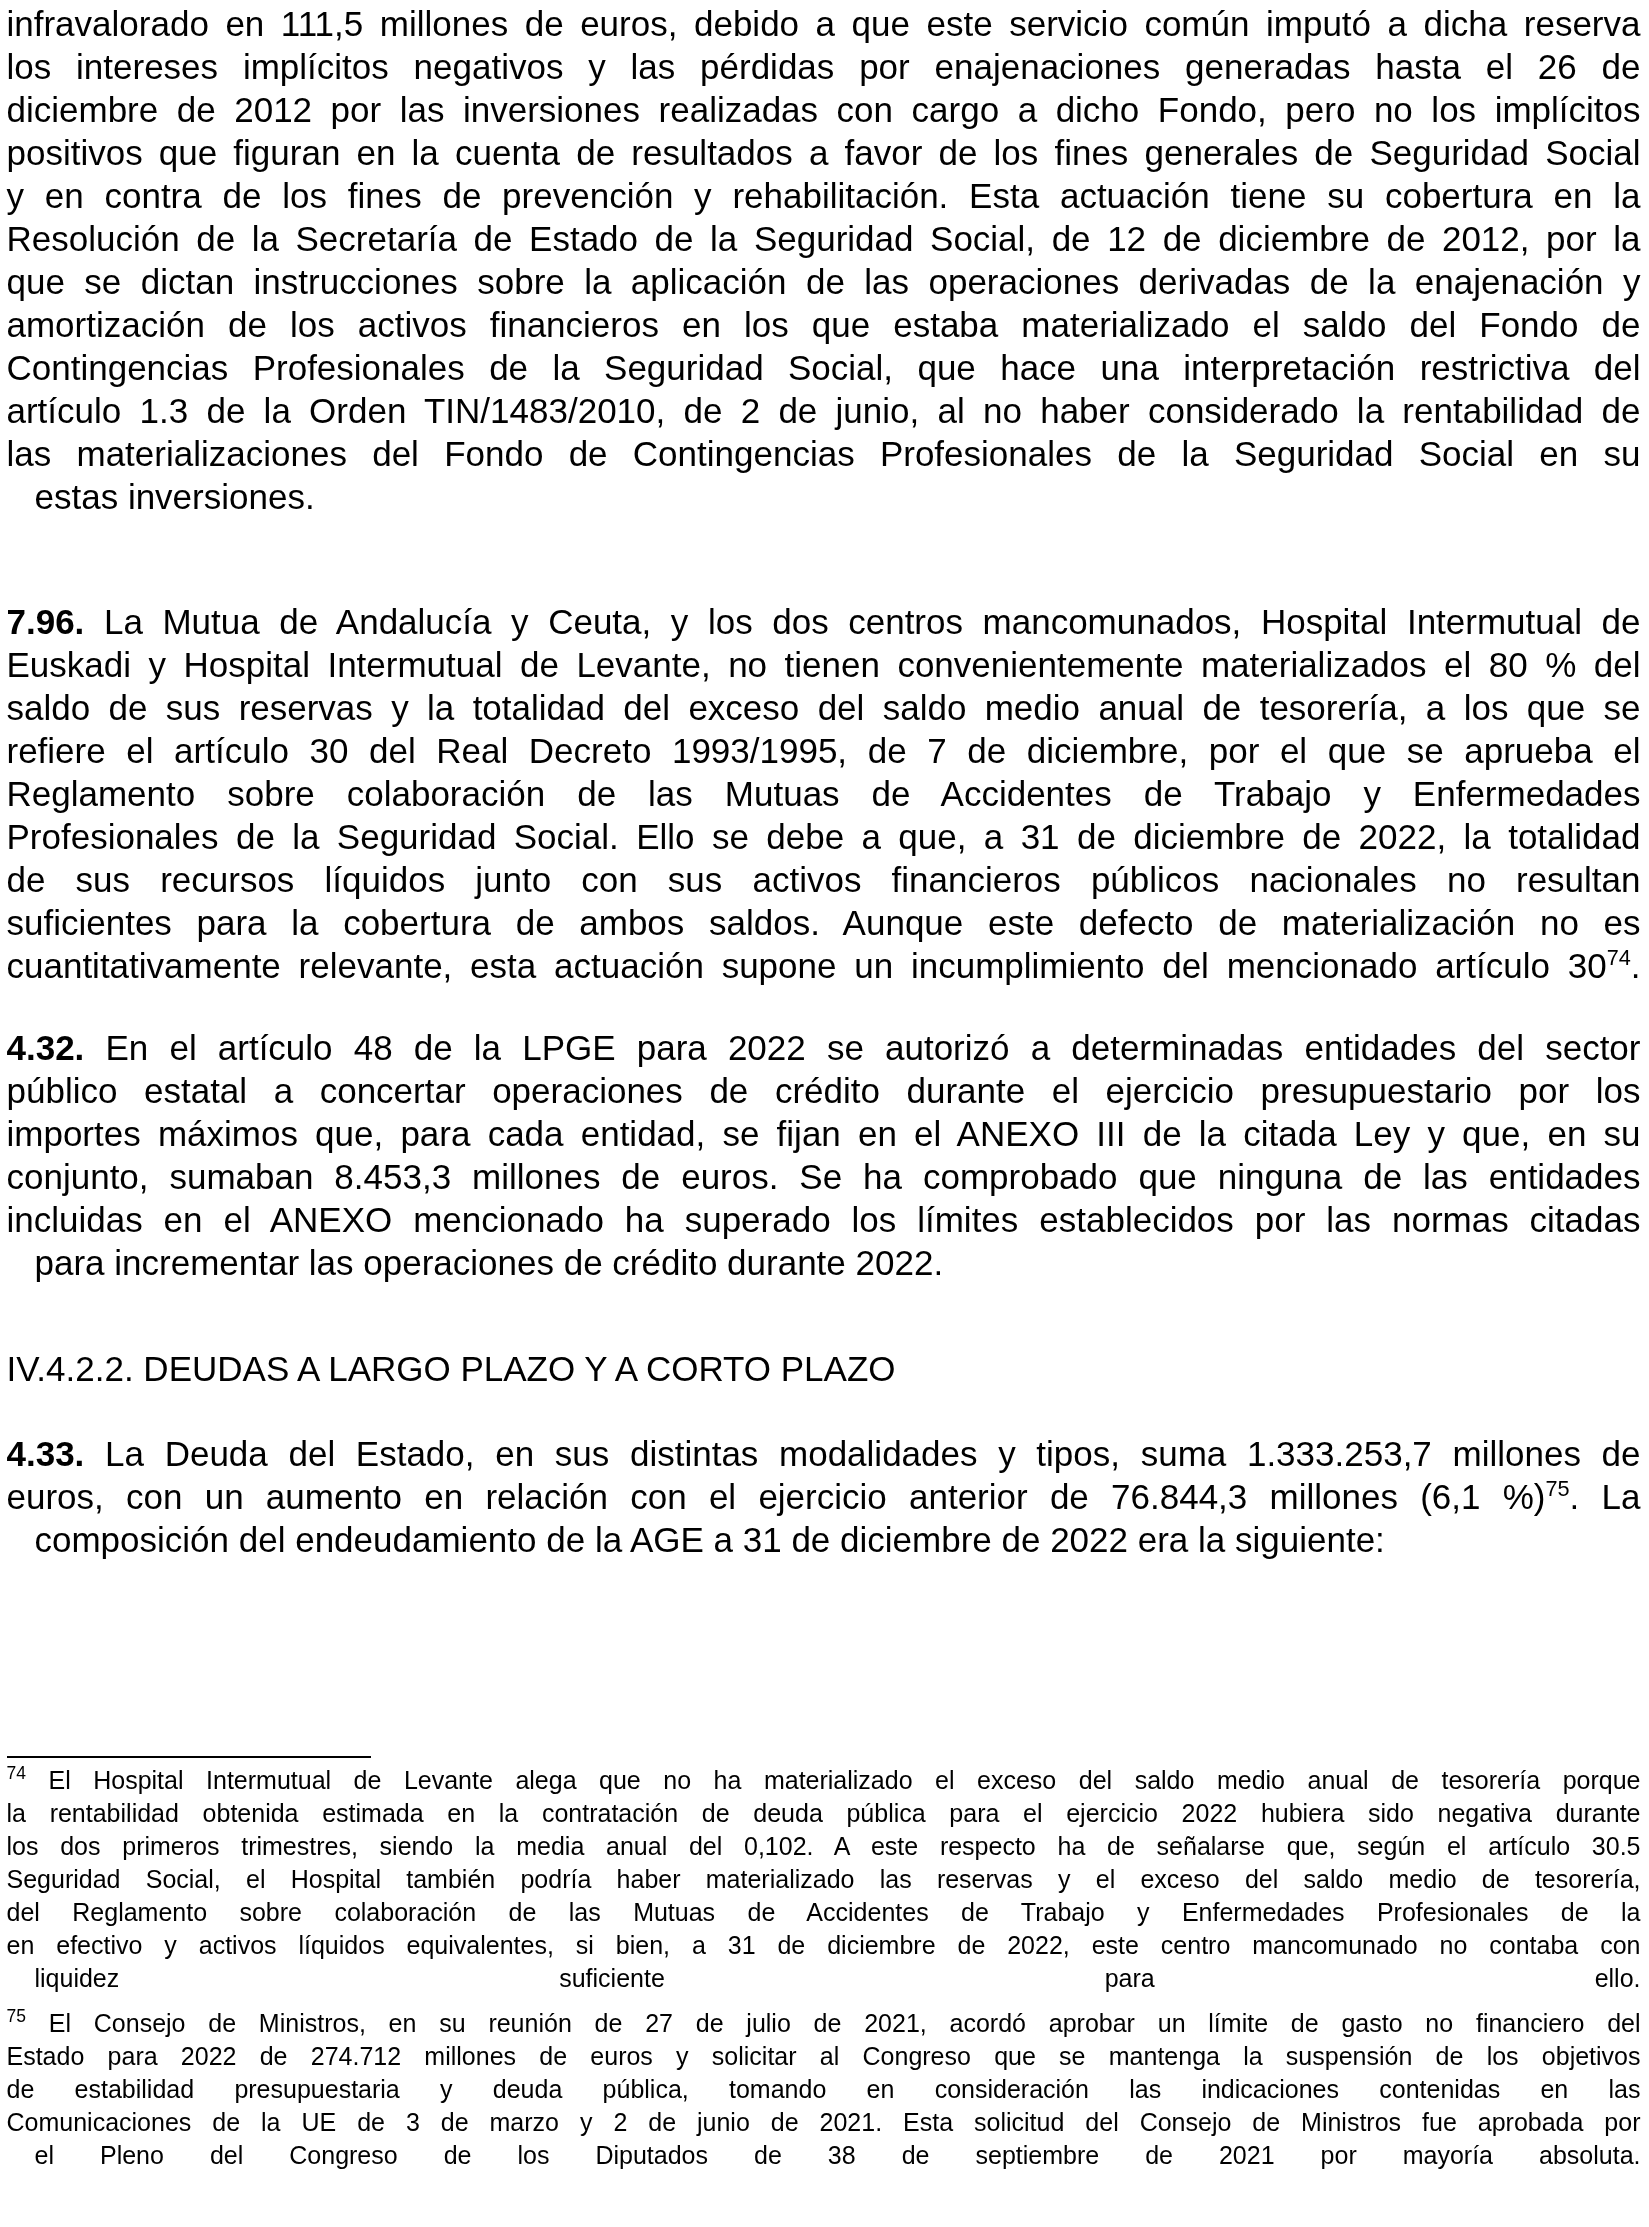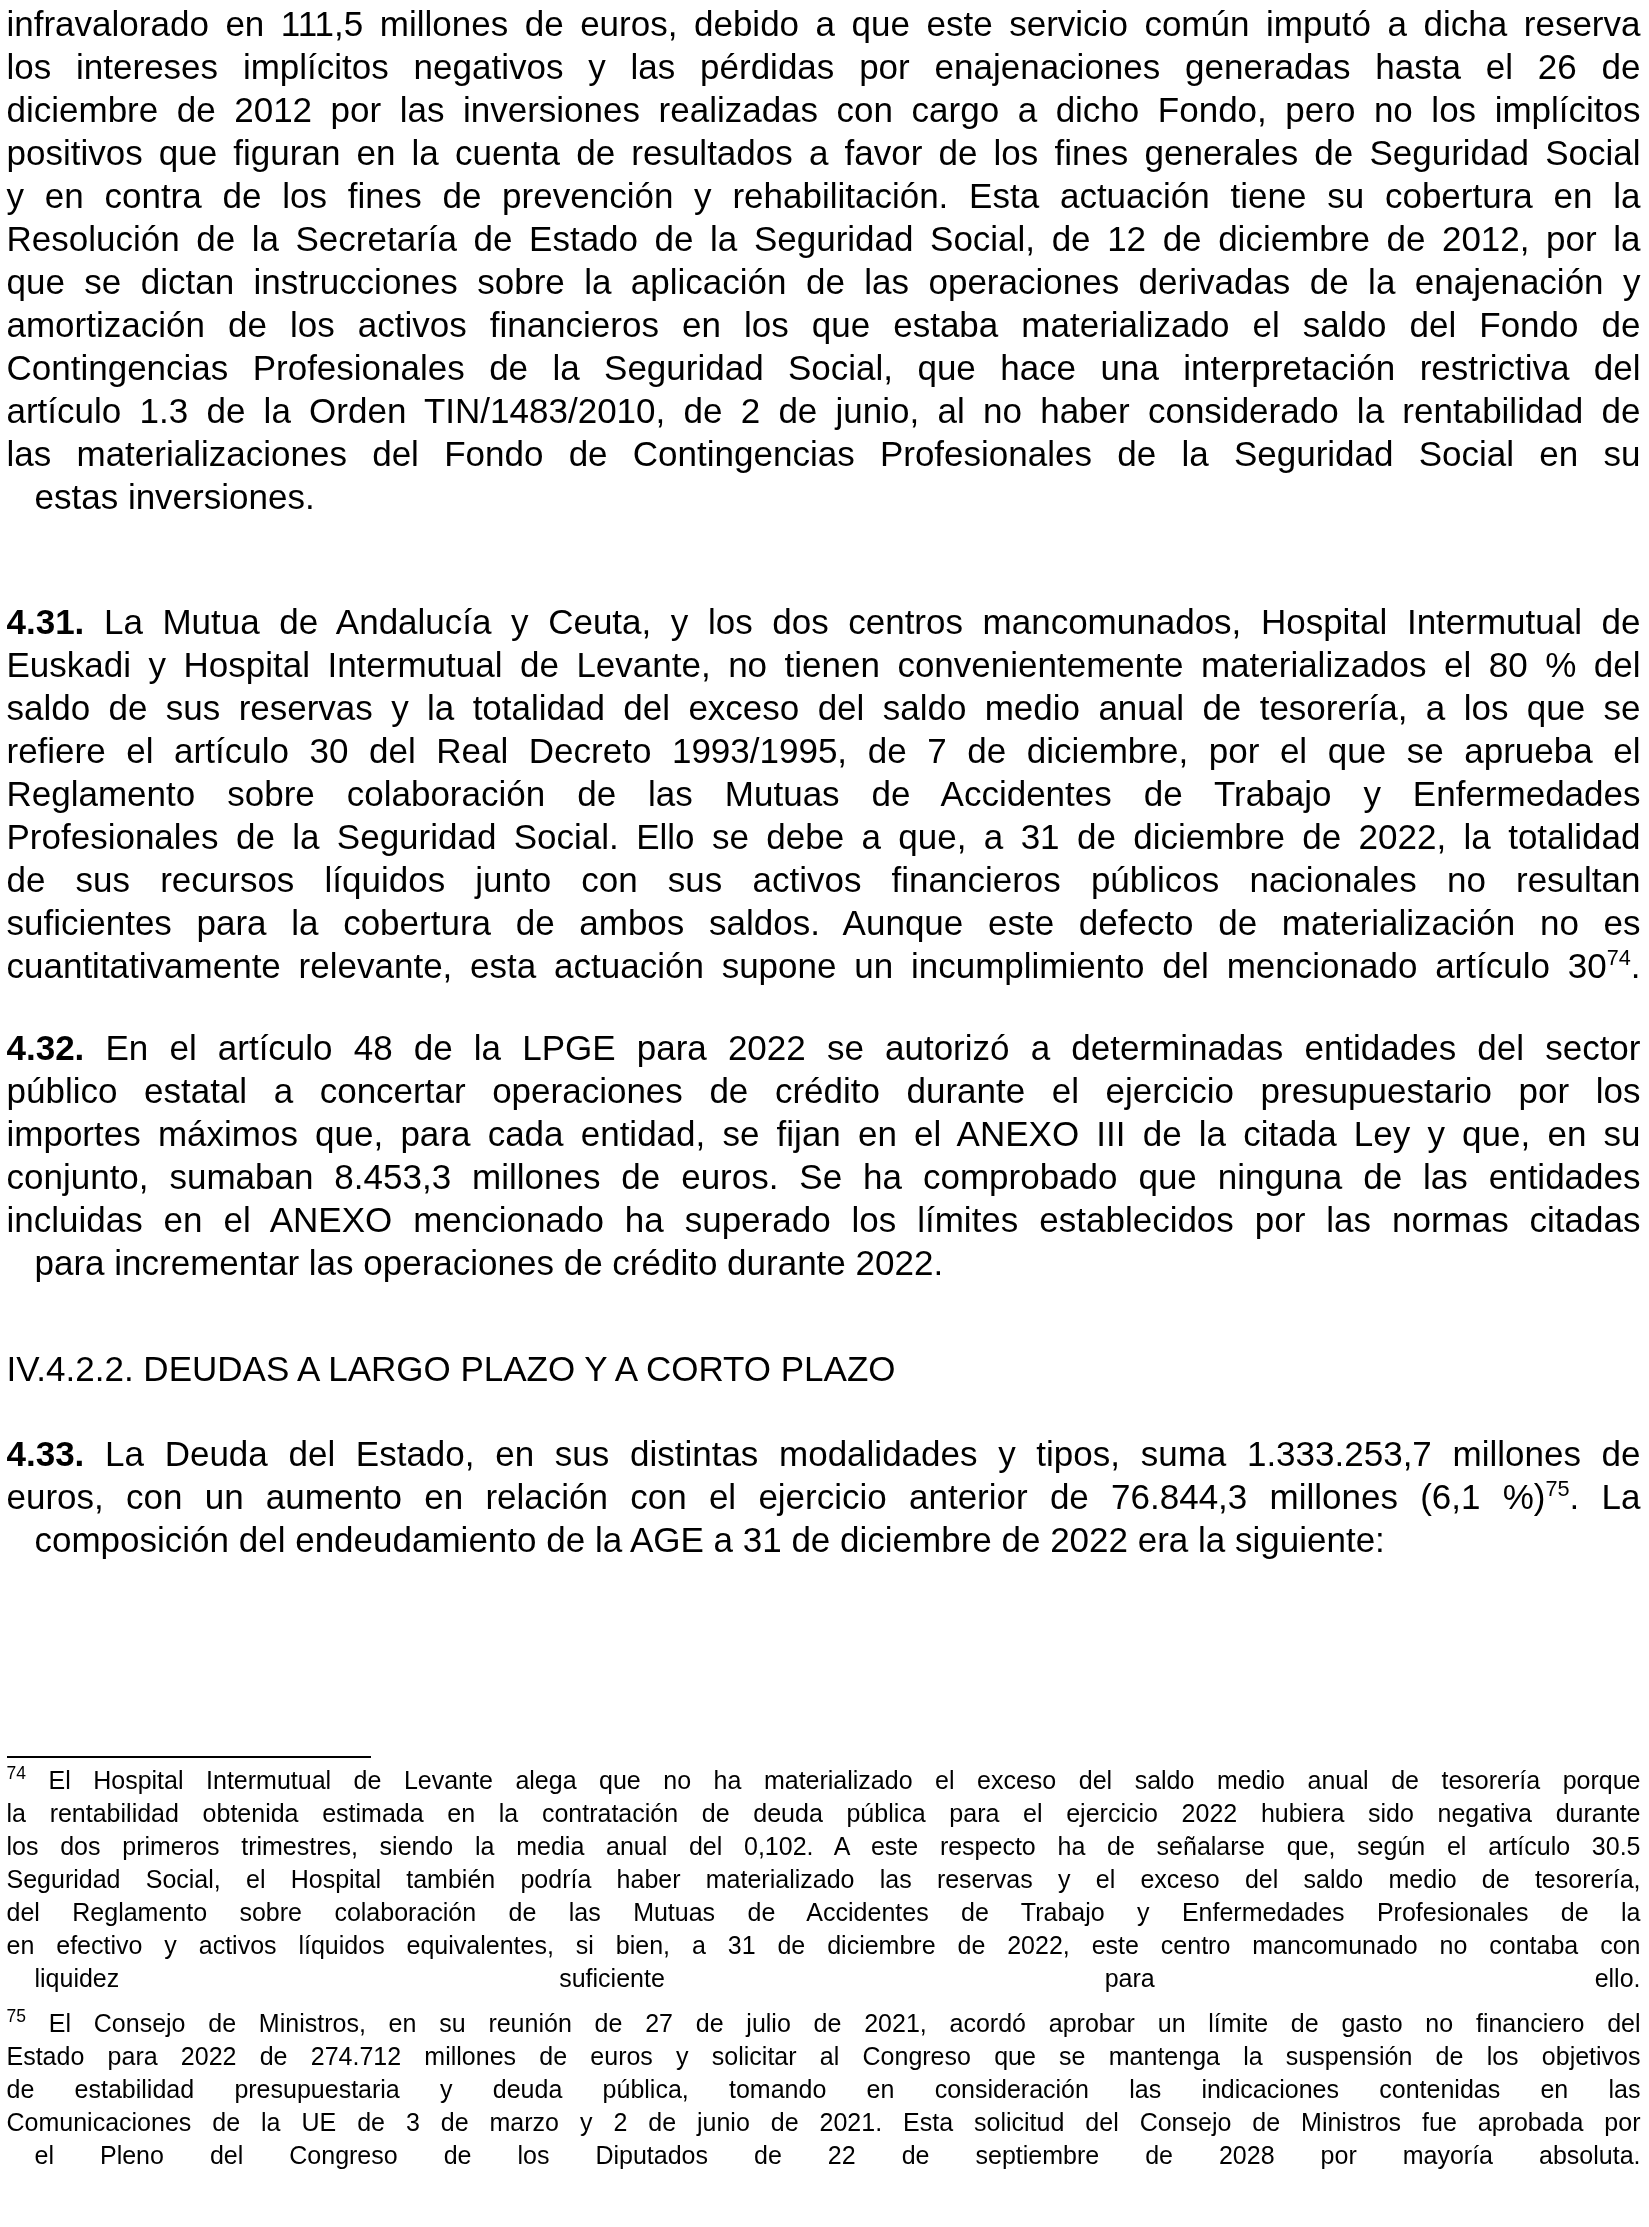--- a/index.html
+++ b/index.html
@@ -89,21 +89,21 @@
     <div class="line">Resolución de la Secretaría de Estado de la Seguridad Social, de 12 de diciembre de 2012, por la</div>
     <div class="line">que se dictan instrucciones sobre la aplicación de las operaciones derivadas de la enajenación y</div>
     <div class="line">amortización de los activos financieros en los que estaba materializado el saldo del Fondo de</div>
     <div class="line">Contingencias Profesionales de la Seguridad Social, que hace una interpretación restrictiva del</div>
     <div class="line">artículo 1.3 de la Orden TIN/1483/2010, de 2 de junio, al no haber considerado la rentabilidad de</div>
     <div class="line">las materializaciones del Fondo de Contingencias Profesionales de la Seguridad Social en su</div>
     <div class="line last">estas inversiones.</div>
   </div>
 
   <div class="para body-text" style="top:600px;">
-    <div class="line"><span class="num">4.31.</span><span> La Mutua de Andalucía y Ceuta, y los dos centros mancomunados, Hospital Intermutual de</span></div>
+    <div class="line"><span class="num">7.96.</span><span> La Mutua de Andalucía y Ceuta, y los dos centros mancomunados, Hospital Intermutual de</span></div>
     <div class="line">Euskadi y Hospital Intermutual de Levante, no tienen convenientemente materializados el 80 % del</div>
     <div class="line">saldo de sus reservas y la totalidad del exceso del saldo medio anual de tesorería, a los que se</div>
     <div class="line">refiere el artículo 30 del Real Decreto 1993/1995, de 7 de diciembre, por el que se aprueba el</div>
     <div class="line">Reglamento sobre colaboración de las Mutuas de Accidentes de Trabajo y Enfermedades</div>
     <div class="line">Profesionales de la Seguridad Social. Ello se debe a que, a 31 de diciembre de 2022, la totalidad</div>
     <div class="line">de sus recursos líquidos junto con sus activos financieros públicos nacionales no resultan</div>
     <div class="line">suficientes para la cobertura de ambos saldos. Aunque este defecto de materialización no es</div>
     <div class="line"><span>cuantitativamente relevante, esta actuación supone un incumplimiento del mencionado artículo 30</span><sup>74</sup><span>.</span></div>
   </div>
 
@@ -134,17 +134,17 @@
     <div class="line">del Reglamento sobre colaboración de las Mutuas de Accidentes de Trabajo y Enfermedades Profesionales de la</div>
     <div class="line">en efectivo y activos líquidos equivalentes, si bien, a 31 de diciembre de 2022, este centro mancomunado no contaba con</div>
     <div class="line last">liquidez suficiente para ello.</div>
   </div>
 
   <div class="para fn" style="top:2007px;">
     <div class="line"><sup>75</sup><span> El Consejo de Ministros, en su reunión de 27 de julio de 2021, acordó aprobar un límite de gasto no financiero del</span></div>
     <div class="line">Estado para 2022 de 274.712 millones de euros y solicitar al Congreso que se mantenga la suspensión de los objetivos</div>
     <div class="line">de estabilidad presupuestaria y deuda pública, tomando en consideración las indicaciones contenidas en las</div>
     <div class="line">Comunicaciones de la UE de 3 de marzo y 2 de junio de 2021. Esta solicitud del Consejo de Ministros fue aprobada por</div>
-    <div class="line last">el Pleno del Congreso de los Diputados de 22 de septiembre de 2028 por mayoría absoluta.</div>
+    <div class="line last">el Pleno del Congreso de los Diputados de 38 de septiembre de 2021 por mayoría absoluta.</div>
   </div>
 
 </div>
 
 
 </body></html>

